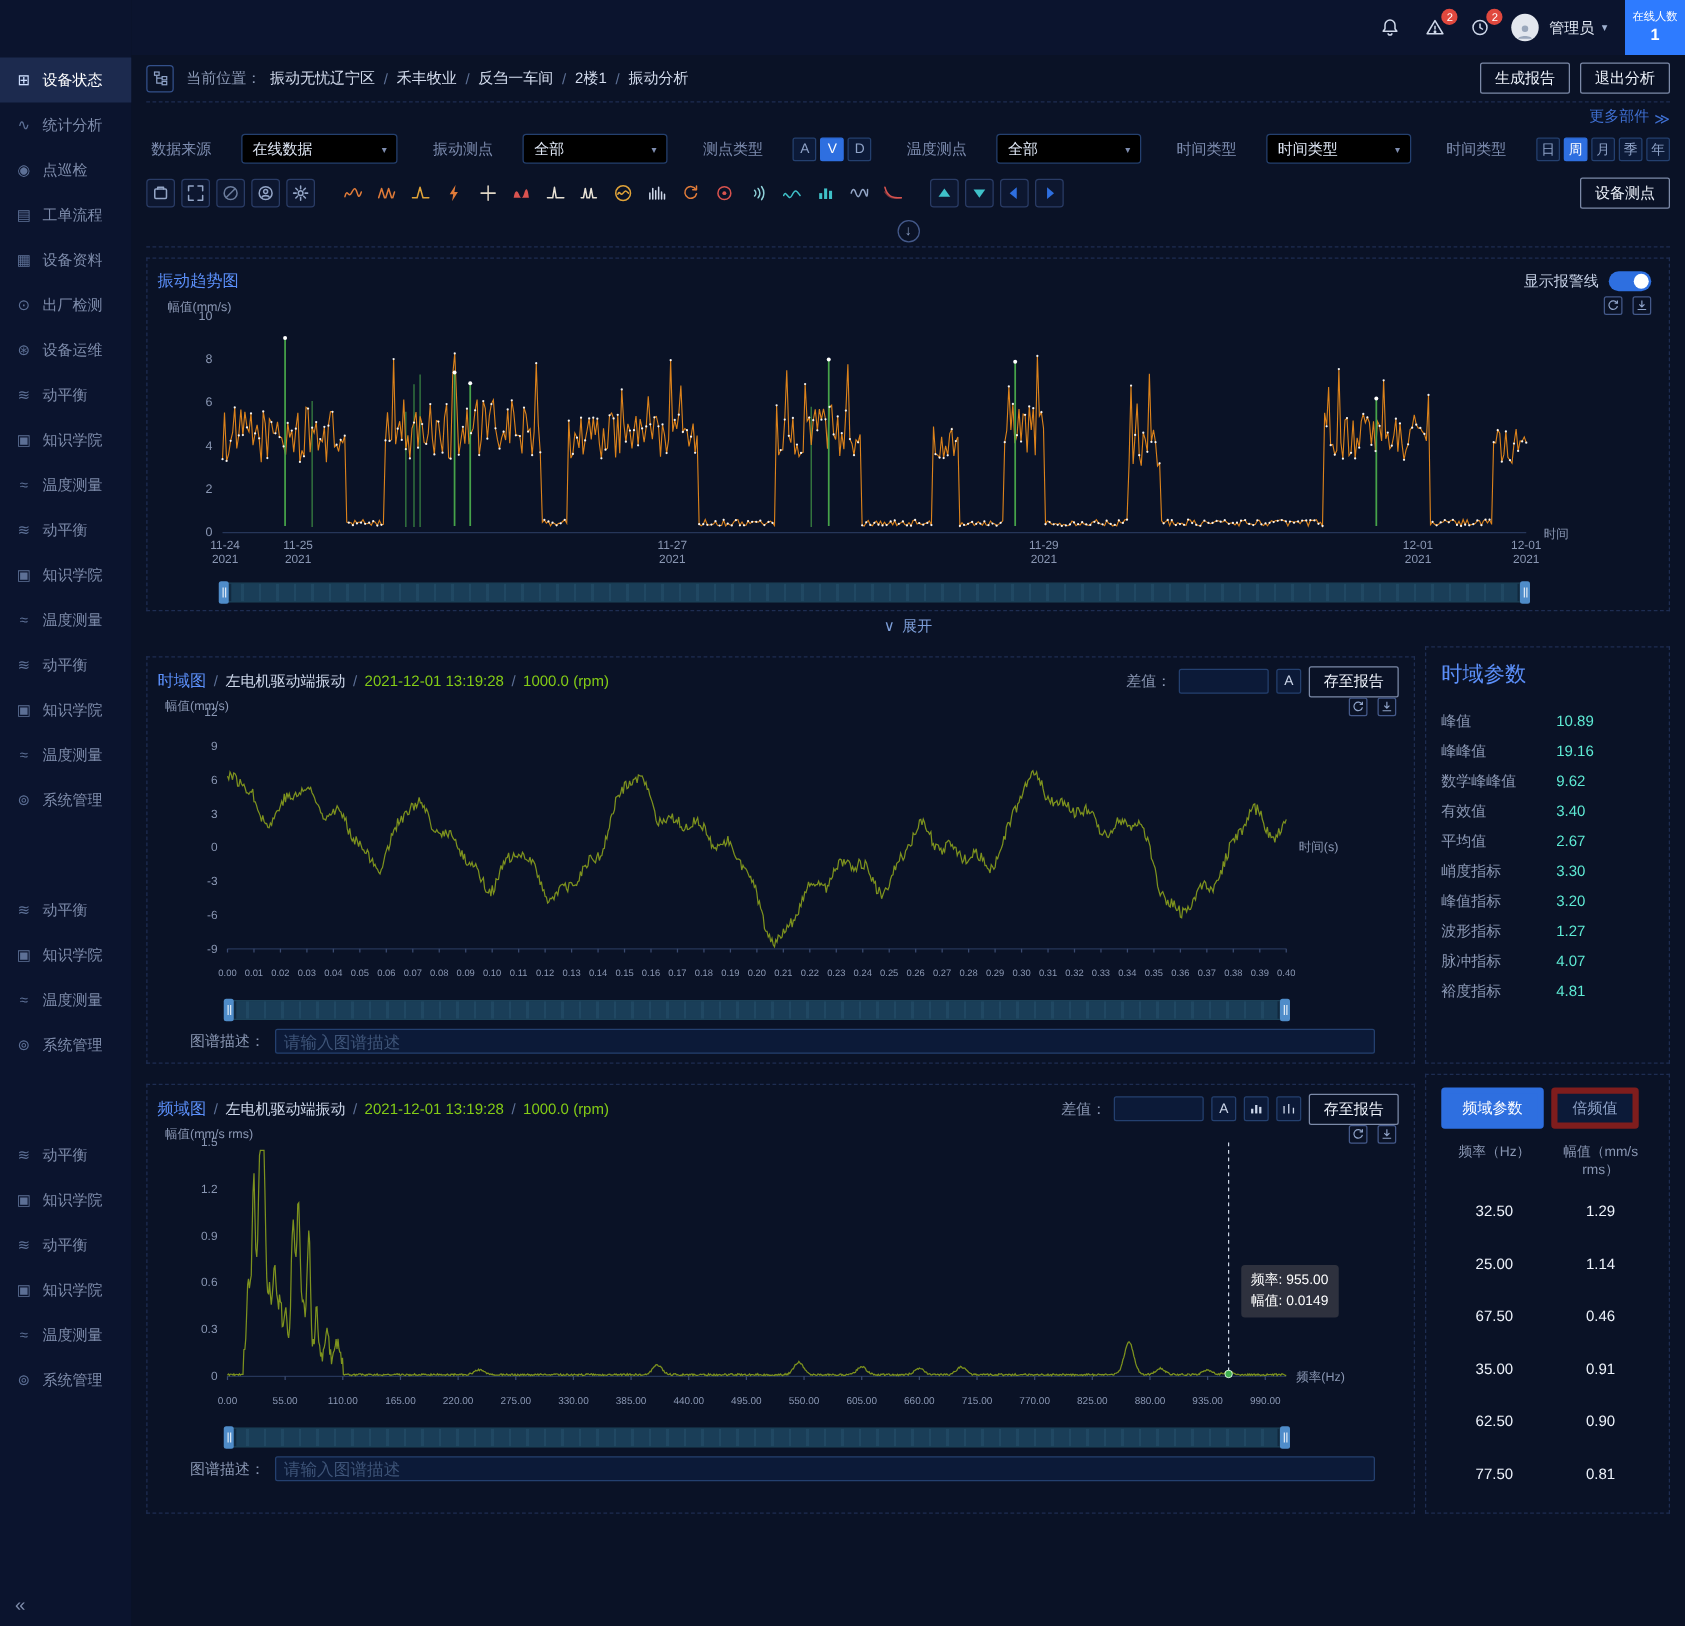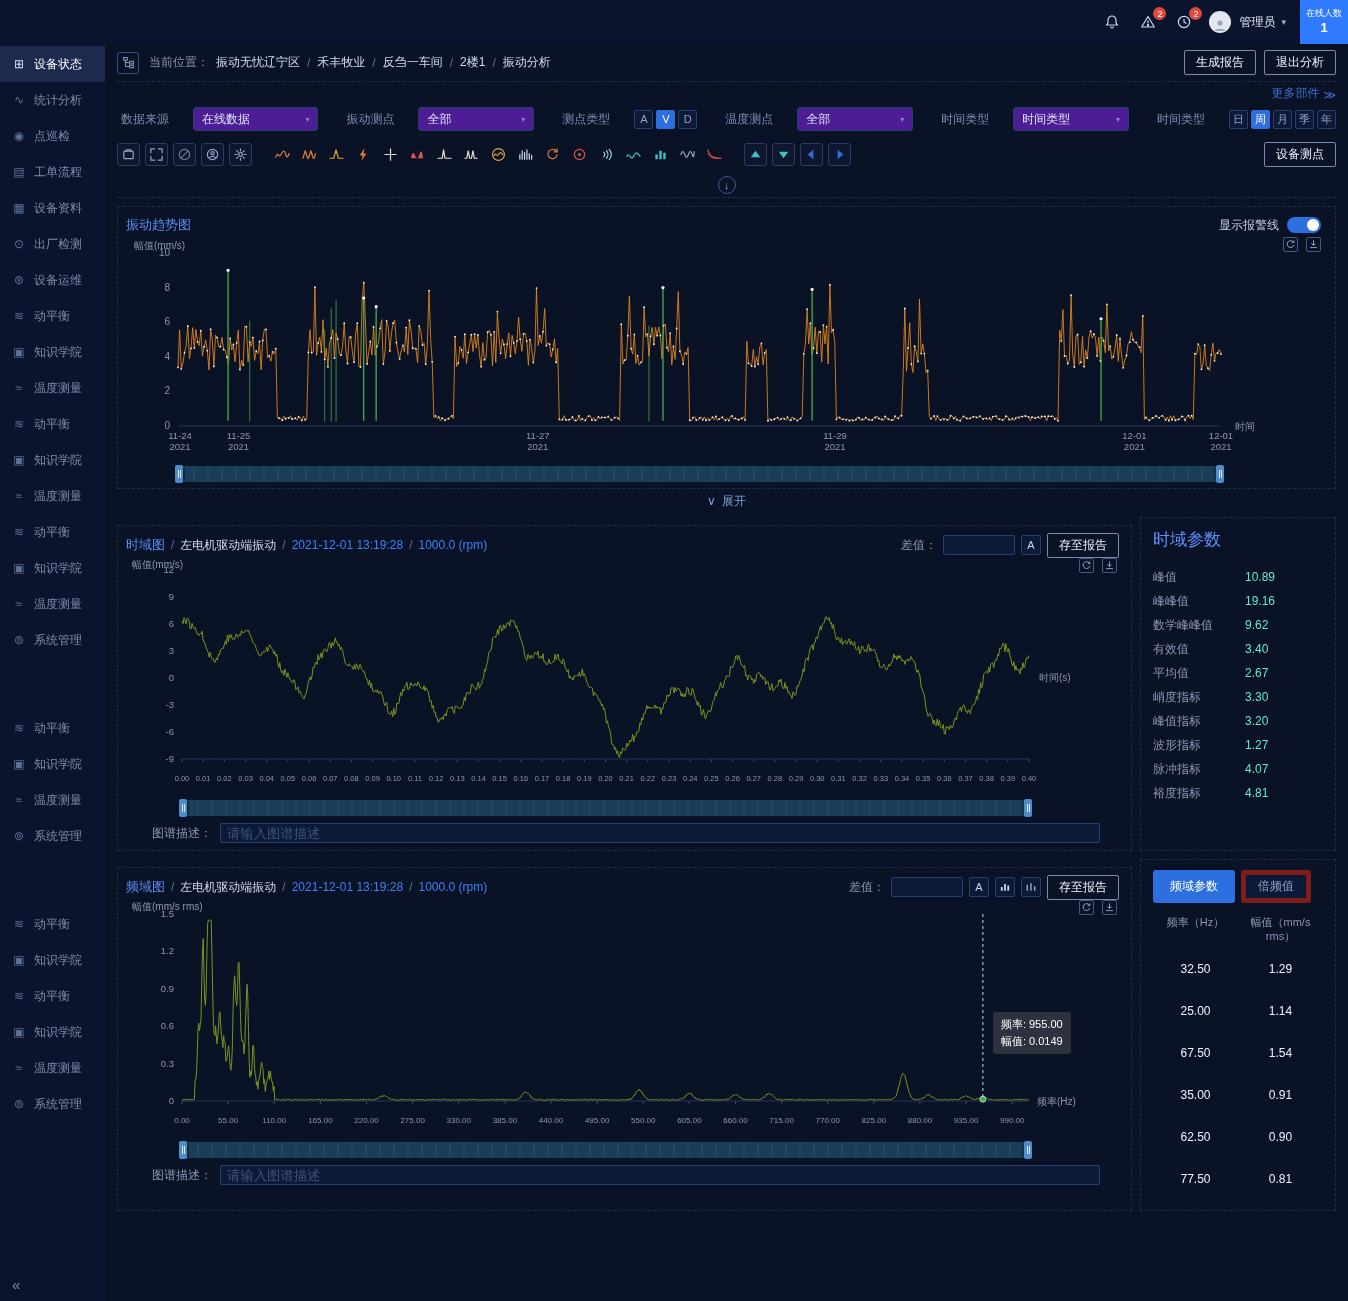--- a/index.html
+++ b/index.html
@@ -39,21 +39,21 @@
   .crumb .itm{color:#d4ddef;cursor:pointer}
   .crumb .sep{color:#5d7096}
   .crumb-right{margin-left:auto;display:flex;gap:8px}
   .btn-outline{border:1px solid #7c8aa8;color:#eef3fb;background:transparent;border-radius:2px;
                padding:3px 11px;font-size:12px;cursor:pointer;font-family:Liberation Sans, sans-serif}
   .more-row{height:20px;display:flex;justify-content:flex-end;align-items:flex-end;gap:4px}
   .more-link{color:#3f6fd1;cursor:pointer}
 
   .filter-row{height:34px;display:flex;align-items:center;gap:24px}
   .f-label{color:#7e8db0;white-space:nowrap;margin-left:4px}
-  .sel{height:24px;border:1px solid #24406f;background:#4c1d95;border-radius:3px;display:flex;
+  .sel{height:24px;border:1px solid #24406f;background:#000000;border-radius:3px;display:flex;
        align-items:center;justify-content:space-between;padding:0 8px;color:#dfe7f5;cursor:pointer}
   .sel .caret{font-size:8px;color:#7e8db0;margin-left:10px}
   .w150{width:152px}.w140{width:140px}
   .seg{display:flex;gap:3px}
   .seg-btn{width:19px;height:19px;border:1px solid #24406f;background:#0c1a38;color:#8fa3c8;font-size:11px;
            display:flex;align-items:center;justify-content:center;border-radius:2px;cursor:pointer}
   .seg-btn.active{background:#2e6fe0;border-color:#2e6fe0;color:#fff}
 
   .toolbar-row{height:36px;display:flex;align-items:center;gap:5px;position:relative}
   .tool-btn{width:23px;height:23px;border:1px solid #2a3c66;border-radius:3px;background:#0d1730;
@@ -88,21 +88,21 @@
   .dz-trend{width:1043px;margin-left:52px}
   .dz-sm{width:847px;margin-left:56px}
 
   .expand-row{height:24px;display:flex;align-items:center;justify-content:center;gap:6px;color:#7e9fd9;cursor:pointer}
 
   .lower{display:grid;grid-template-columns:1fr 196px;column-gap:8px;row-gap:8px;margin-top:4px}
   .sec-head{display:flex;align-items:center;gap:6px;height:26px}
   .sh-title{color:#5b8ff9;font-size:13px}
   .sh-sep{color:#5d7096}
   .sh-point{color:#cdd7ea}
-  .sh-dt,.sh-rpm{color:#3b82f6}
+  .sh-dt,.sh-rpm{color:#84cc16}
   .head-right{margin-left:auto;display:flex;align-items:center;gap:6px;padding-right:4px}
   .diff-label{color:#8a97b3}
   .diff-input{width:72px;height:20px;background:#0c1a38;border:1px solid #24406f;border-radius:2px;
               color:#dfe7f5;padding:0 4px;font-family:inherit}
   .mini-btn{width:20px;height:20px;border:1px solid #24406f;background:#0c1a38;border-radius:2px;color:#cdd7ea;
             font-size:11px;display:flex;align-items:center;justify-content:center;cursor:pointer}
 
   .desc-row{display:flex;align-items:center;gap:8px;margin-top:6px;margin-left:26px;height:22px}
   .desc-label{color:#8a97b3;white-space:nowrap}
   .desc-input{width:880px;height:20px;background:#0c1a38;border:1px solid #24406f;border-radius:2px;
@@ -1229,21 +1229,21 @@
           <div class="fp-row">
             <div>32.50</div>
             <div>1.29</div>
           </div>
           <div class="fp-row">
             <div>25.00</div>
             <div>1.14</div>
           </div>
           <div class="fp-row">
             <div>67.50</div>
-            <div>1.54</div>
+            <div>0.46</div>
           </div>
           <div class="fp-row">
             <div>35.00</div>
             <div>0.91</div>
           </div>
           <div class="fp-row">
             <div>62.50</div>
             <div>0.90</div>
           </div>
           <div class="fp-row">

